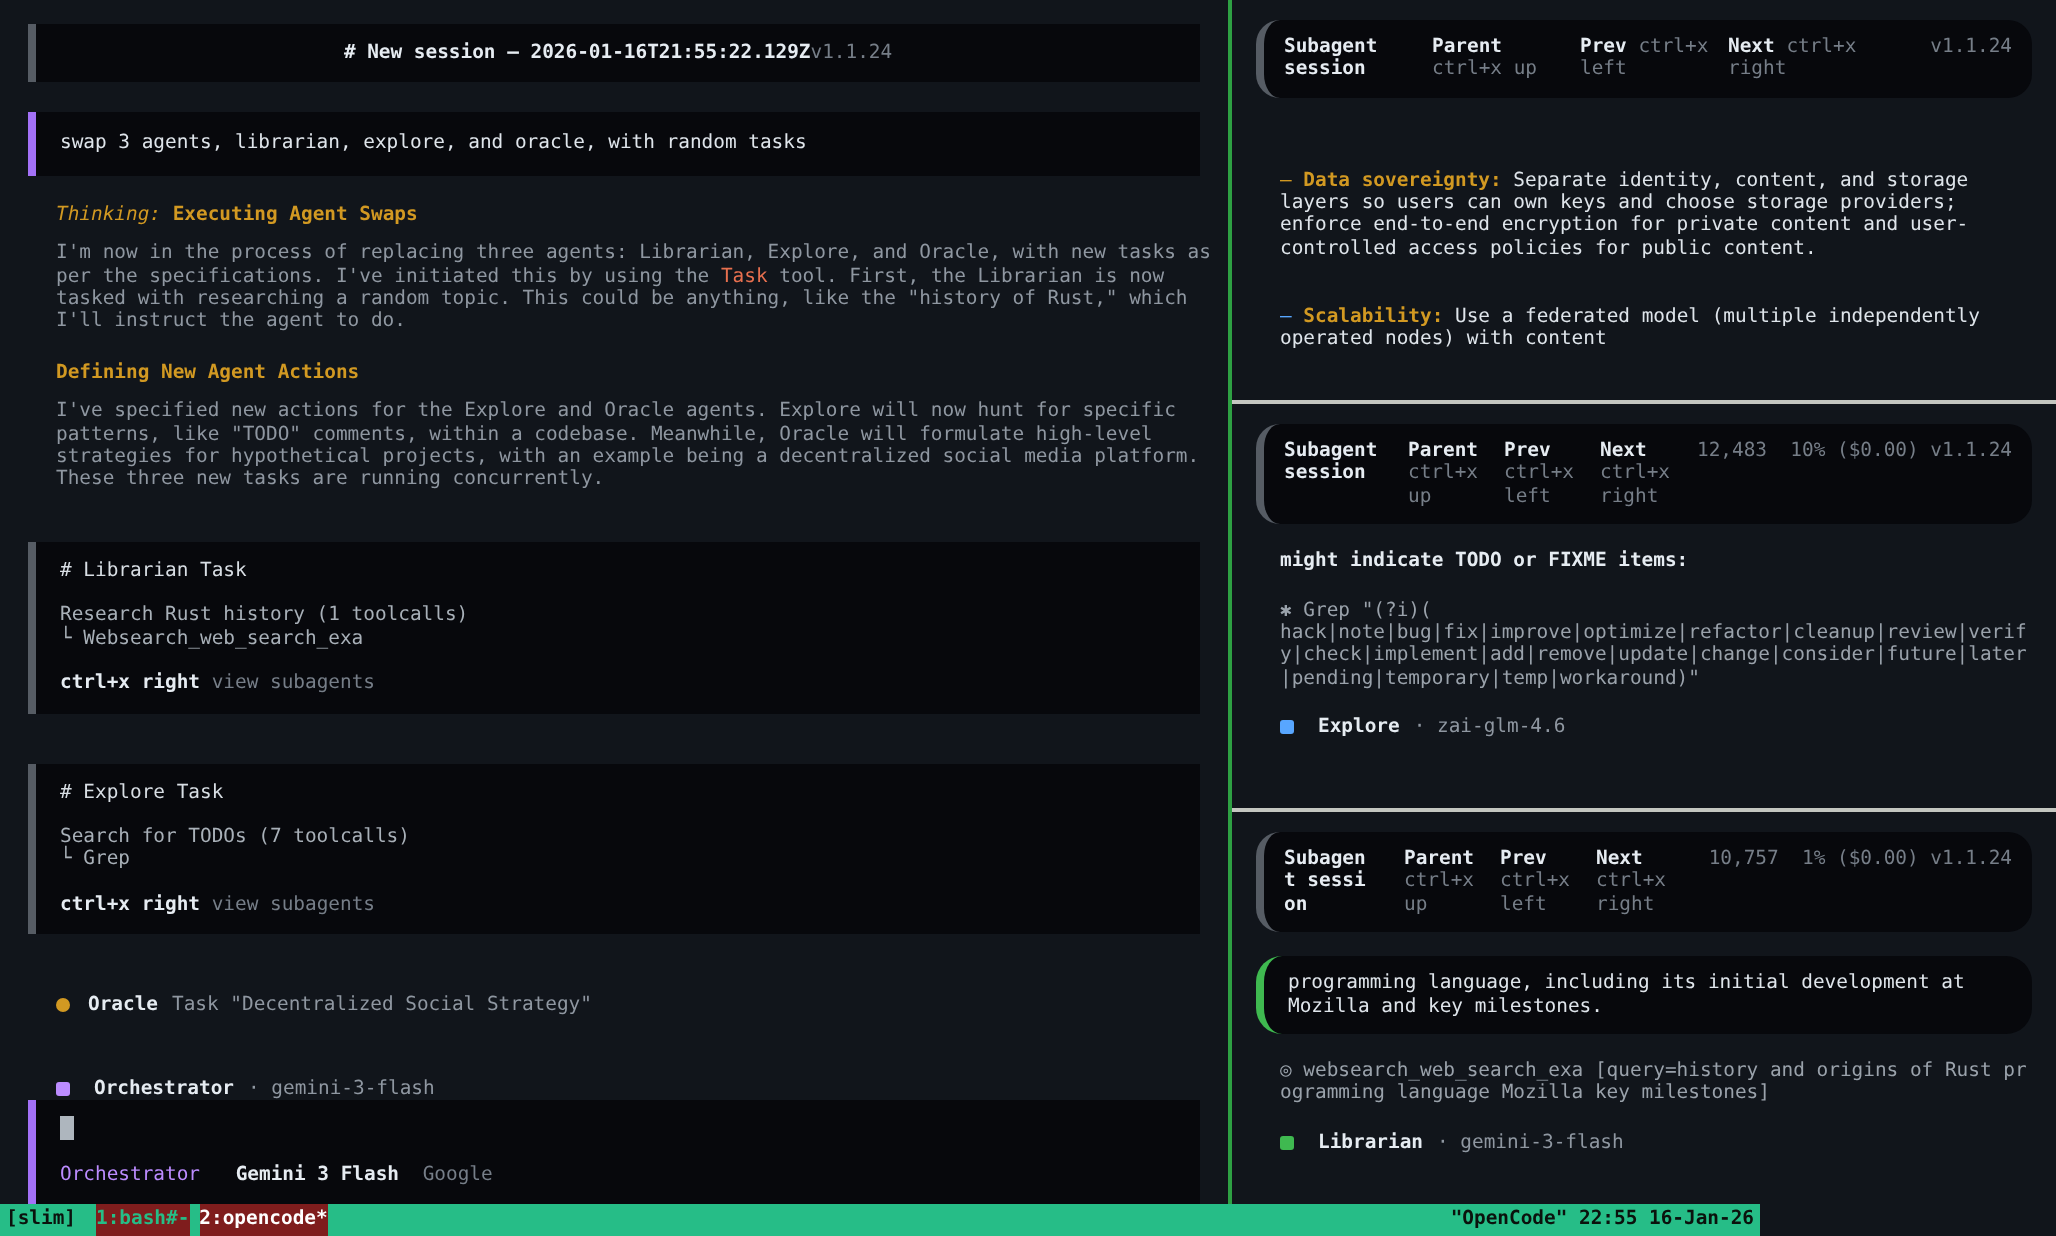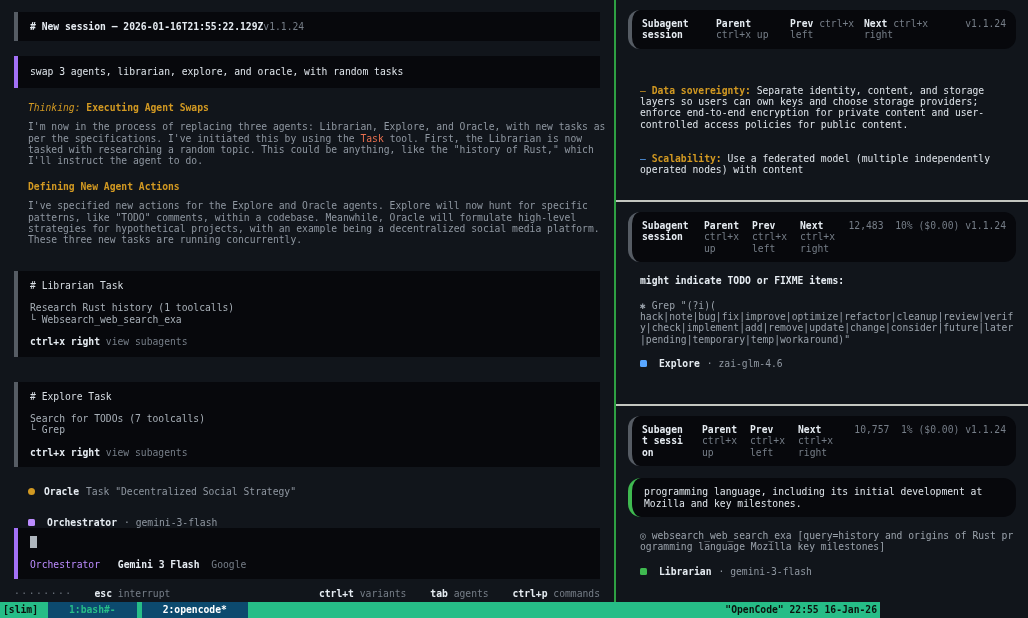--- a/index.html
+++ b/index.html
@@ -6,36 +6,36 @@
   body{
     width:1028px;height:618px;overflow:hidden;position:relative;
     background:#11151b;
     font-family:"DejaVu Sans Mono","DejaVu Sans",monospace;
     font-size:9.7px;line-height:11.4px;color:#8f97a1;
   }
   .app{display:flex;height:602px;}
   
   .left-col{width:614px;box-sizing:border-box;padding:12px 14px 6px 14px;display:flex;flex-direction:column;}
   .card{background:#07080c;border-left:4px solid #565c64;padding:9px 12px;box-sizing:border-box;}
-  .session-header{display:flex;justify-content:flex-start;align-items:center;}
+  .session-header{display:flex;justify-content:center;align-items:center;}
   .session-title{color:#e6ecf2;font-weight:bold;}
   .version{color:#767e88;}
   .user-msg{border-left-color:#a371f7;margin-top:15px;color:#dfe5eb;padding:10px 12px;}
   .sec{margin:14px 0 0 14px;}
   .h-orange{color:#d29922;font-weight:bold;}
   .h-italic{color:#d29922;font-style:italic;font-weight:normal;}
   .para{margin:8px 0 0 14px;width:584px;color:#8f97a1;}
   .hl-task{color:#e8704f;}
   .task-card{margin-top:25px;}
   .tc-title{color:#d8dee4;}
   .tc-line{color:#a8b0b8;}
   .gap{height:11px;}
   .key{color:#e6ecf2;font-weight:bold;}
   .dimtxt{color:#767e88;}
-  .agent-line{margin:19px 0 0 14px;display:flex;align-items:center;color:#8f97a1;}
+  .agent-line{margin:30px 0 0 14px;display:flex;align-items:center;color:#8f97a1;}
   .bullet{display:inline-block;width:7px;height:7px;border-radius:50%;margin-right:9px;flex:0 0 auto;}
   .sq{display:inline-block;width:7px;height:7px;border-radius:1.5px;margin-right:12px;flex:0 0 auto;}
   .b-orange{background:#d29922;} .b-purple{background:#bc8cff;} .b-blue{background:#58a6ff;} .b-green{background:#3fb950;}
   .agent-name{color:#e6ecf2;font-weight:bold;margin-right:7px;}
   .input-card{margin-top:auto;border-left:4px solid #a371f7;background:#07080c;padding:8px 12px 8px 12px;}
   .cursor{display:inline-block;width:7px;height:12px;background:#aeb6be;}
   .input-meta{margin-top:9px;}
   .purple-t{color:#bc8cff;}
   .model-t{color:#e6ecf2;font-weight:bold;margin-left:12px;}
   .prov-t{color:#767e88;margin-left:6px;}
@@ -65,21 +65,21 @@
   .strategy .dash-b{color:#58a6ff;}
   .strategy .lbl{color:#d29922;font-weight:bold;}
   .p2-head{color:#e6ecf2;font-weight:bold;}
   .tool-block{color:#9aa2ab;white-space:pre-wrap;word-break:break-all;}
   .quote-card{margin-top:12px;background:#07080c;border-left:4px solid #3fb950;padding:8px 12px;color:#dfe5eb;border-radius:13px;}
   .r-agent{margin:13px 0 0 12px;display:flex;align-items:center;color:#8f97a1;}
   
   .tmux{position:absolute;left:0;bottom:0;width:880px;height:16px;background:#26bd87;
         display:flex;align-items:center;font-weight:bold;font-size:9.7px;color:#0b120d;}
   .tmux-session{padding:0 5px 0 3px;}
-  .tmux-win{background:#0c4a6e;height:16px;line-height:16px;padding:0 21px;margin-left:5px;}
+  .tmux-win{background:#7f1d1d;height:16px;line-height:16px;padding:0 0;margin-left:5px;}
   .tmux-win.inactive{color:#26bd87;}
   .tmux-win.active{color:#ffffff;}
   .tmux-right{margin-left:auto;padding-right:3px;}
 </style>
 </head>
 <body>
 
 <div class="app">
 
   <div class="left-col">

